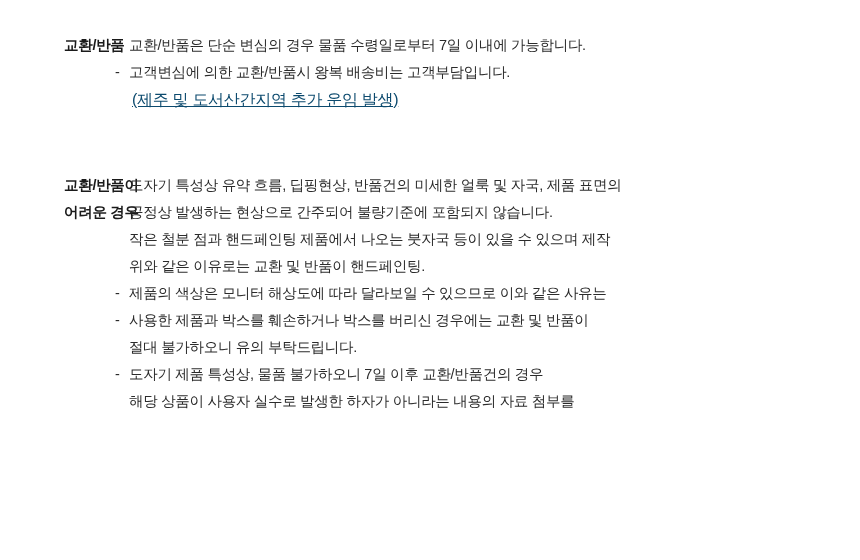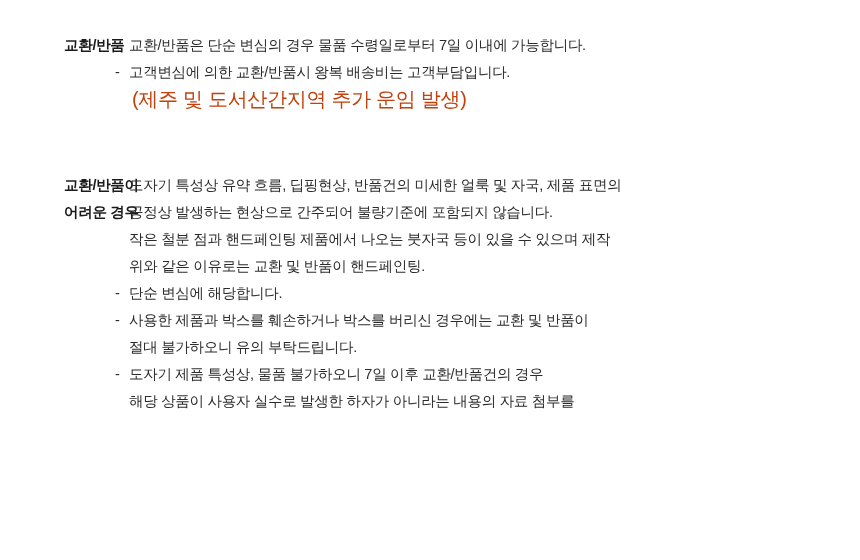--- a/index.html
+++ b/index.html
@@ -65,25 +65,26 @@
     color: #2b2b2b;
   }
   .bullet-text {
     flex: 1 1 auto;
   }
   .bullet-text .line {
     display: block;
     white-space: nowrap;
   }
   .note-item {
-    font-size: 20px;
+    font-size: 16px;
     line-height: 27px;
     letter-spacing: -0.3px;
-    color: #c2410c;
+    color: #0c4a6e;
     padding-left: 17px;
+    text-decoration: underline;
   }
 </style>
 </head>
 <body>
 
 <div class="page">
 
   <div class="section first">
     <div class="section-label">
       <span class="lbl-line">교환/반품</span>
@@ -124,21 +125,21 @@
           <span class="line">도자기 특성상 유약 흐름, 딥핑현상, 반품건의 미세한 얼룩 및 자국, 제품 표면의</span>
           <span class="line">공정상 발생하는 현상으로 간주되어 불량기준에 포함되지 않습니다.</span>
           <span class="line">작은 철분 점과 핸드페인팅 제품에서 나오는 붓자국 등이 있을 수 있으며 제작</span>
           <span class="line">위와 같은 이유로는 교환 및 반품이 핸드페인팅.</span>
         </span>
       </div>
 
       <div class="bullet-item">
         <span class="bullet-mark">-</span>
         <span class="bullet-text">
-          <span class="line">단순 변심에 해당합니다.</span>
+          <span class="line">제품의 색상은 모니터 해상도에 따라 달라보일 수 있으므로 이와 같은 사유는</span>
         </span>
       </div>
 
       <div class="bullet-item">
         <span class="bullet-mark">-</span>
         <span class="bullet-text">
           <span class="line">사용한 제품과 박스를 훼손하거나 박스를 버리신 경우에는 교환 및 반품이</span>
           <span class="line">절대 불가하오니 유의 부탁드립니다.</span>
         </span>
       </div>

